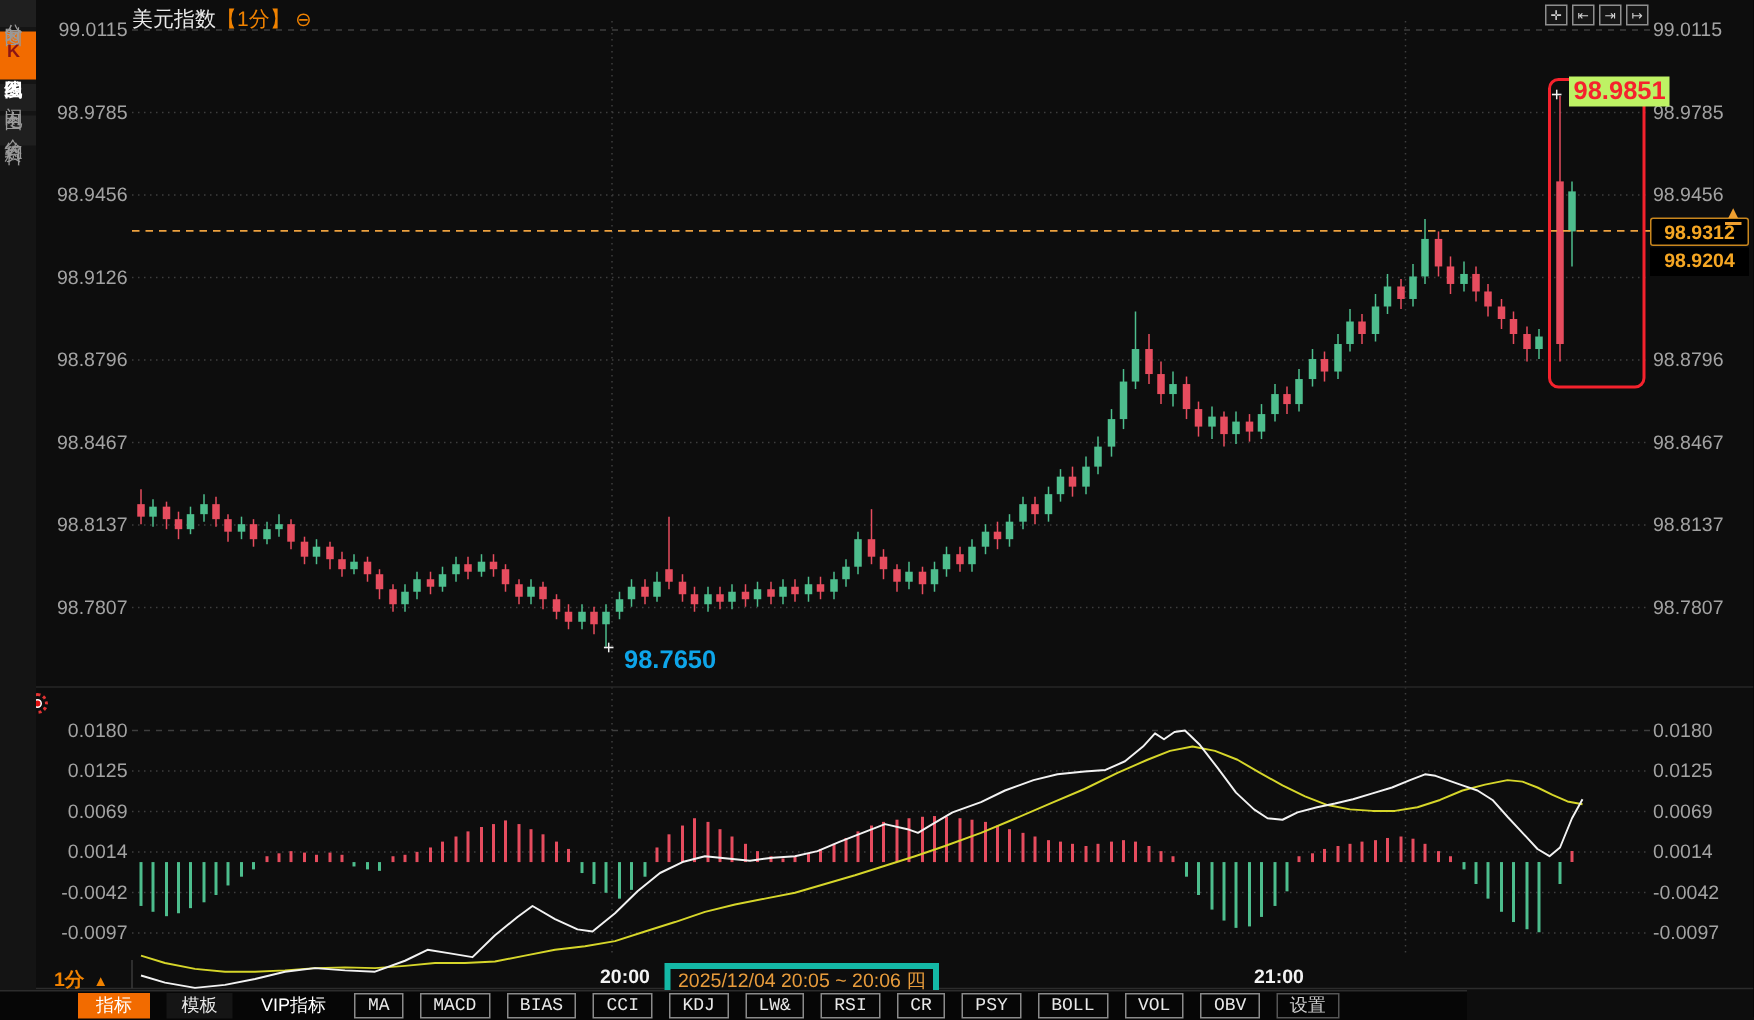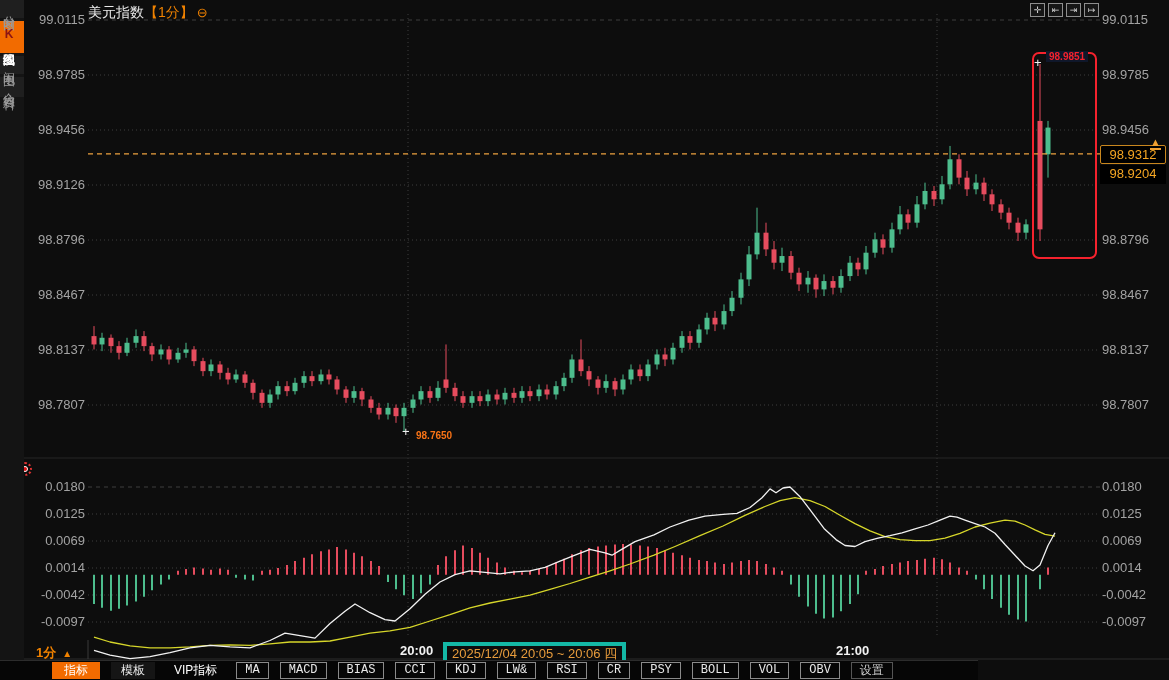--- a/index.html
+++ b/index.html
@@ -31,28 +31,28 @@
             font-size:9px; line-height:12px; text-align:center; cursor:pointer;
             background:#161616; }
 
   .axis-lbl { position:absolute; font-size:13px; color:#a3a3a3; z-index:2; }
   .axis-lbl.left { width:62px; text-align:right; left:23px; }
   .axis-lbl.right { left:1102px; text-align:left; }
 
   
   #sel-box { position:absolute; border:2px solid #f5222d; border-radius:7px;
              z-index:3; }
-  #high-lbl { color:#f5222d; font-weight:bold; font-size:10px; background:#0f172a;
+  #high-lbl { color:#f5222d; font-weight:bold; font-size:17px; background:#bef264;
               padding:0 3px; z-index:4; }
-  #low-lbl  { color:#f97316; font-weight:bold; font-size:10px; z-index:4; }
+  #low-lbl  { color:#0ea5e9; font-weight:bold; font-size:17px; z-index:4; }
   .cross { color:#f2f2f2; font-size:13px; z-index:4; }
 
   
   .tag { position:absolute; left:1100px; width:66px; height:19px; line-height:17px;
-         background:#000; color:#f5a623; font-size:13px; font-weight:normal;
+         background:#000; color:#f5a623; font-size:13px; font-weight:bold;
          text-align:center; z-index:4; }
   #tag-cur { border:1px solid #c8861e; border-radius:2px; }
   #px-marker { left:1150px; top:137px; color:#f0a030; font-size:11px; z-index:4;
                border-bottom:2px solid #f0a030; line-height:11px; }
 
   
   #macd-row { left:90px; top:466px; font-size:13px; z-index:4; }
   #macd-row .w { color:#e6e6e6; } 
   #macd-row .y { color:#d6d62a; margin-left:14px; }
   #macd-row .m { color:#e84ae8; margin-left:14px; }

